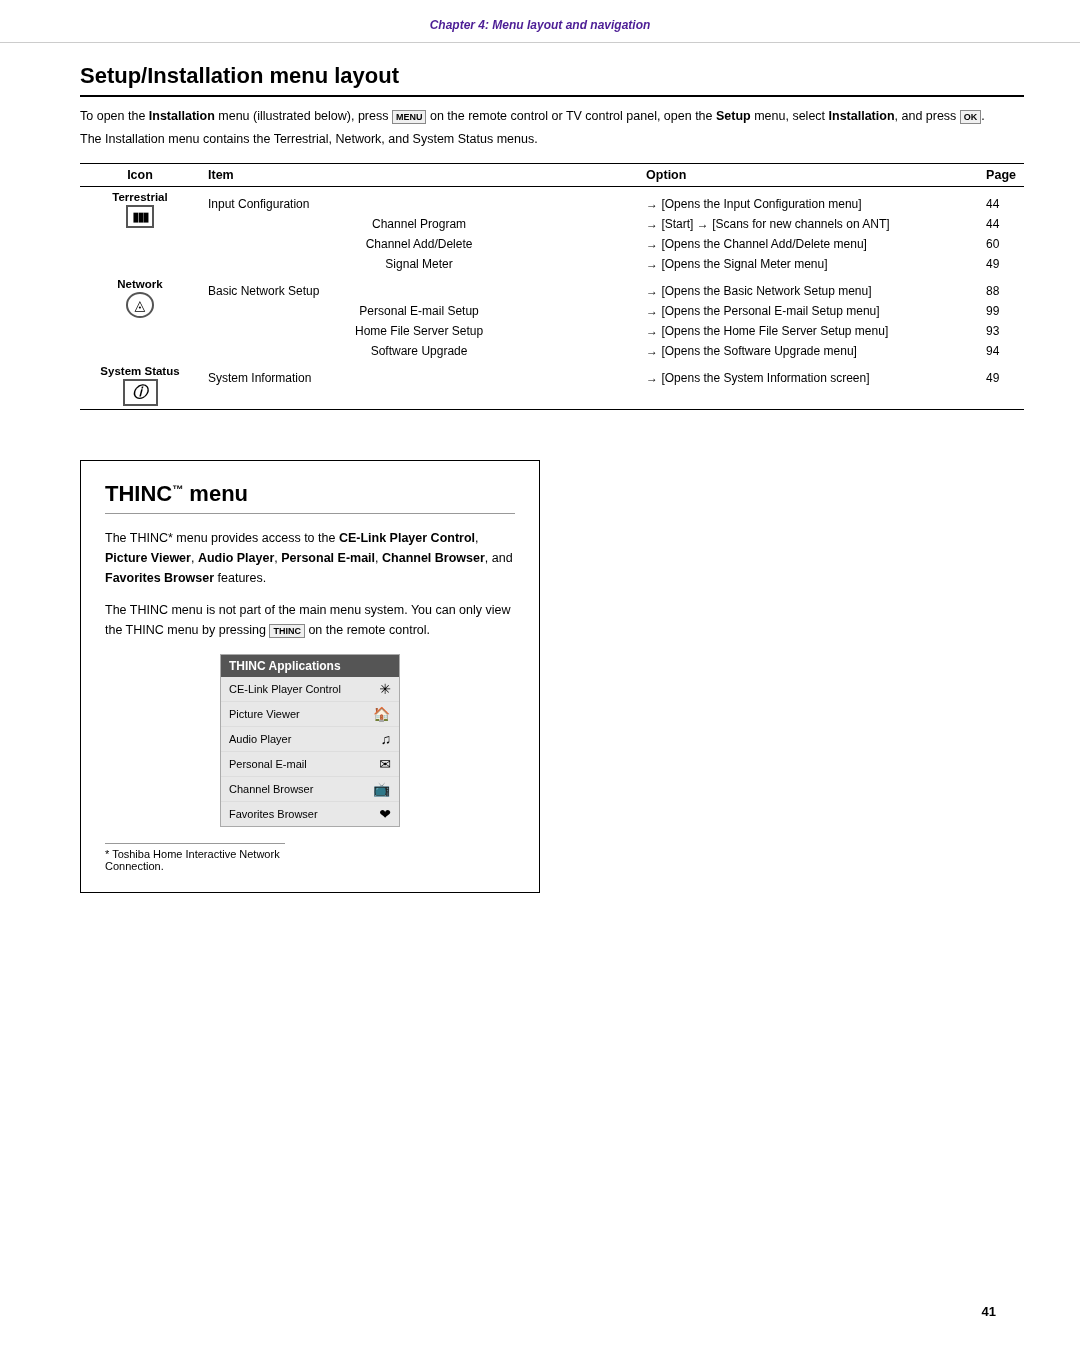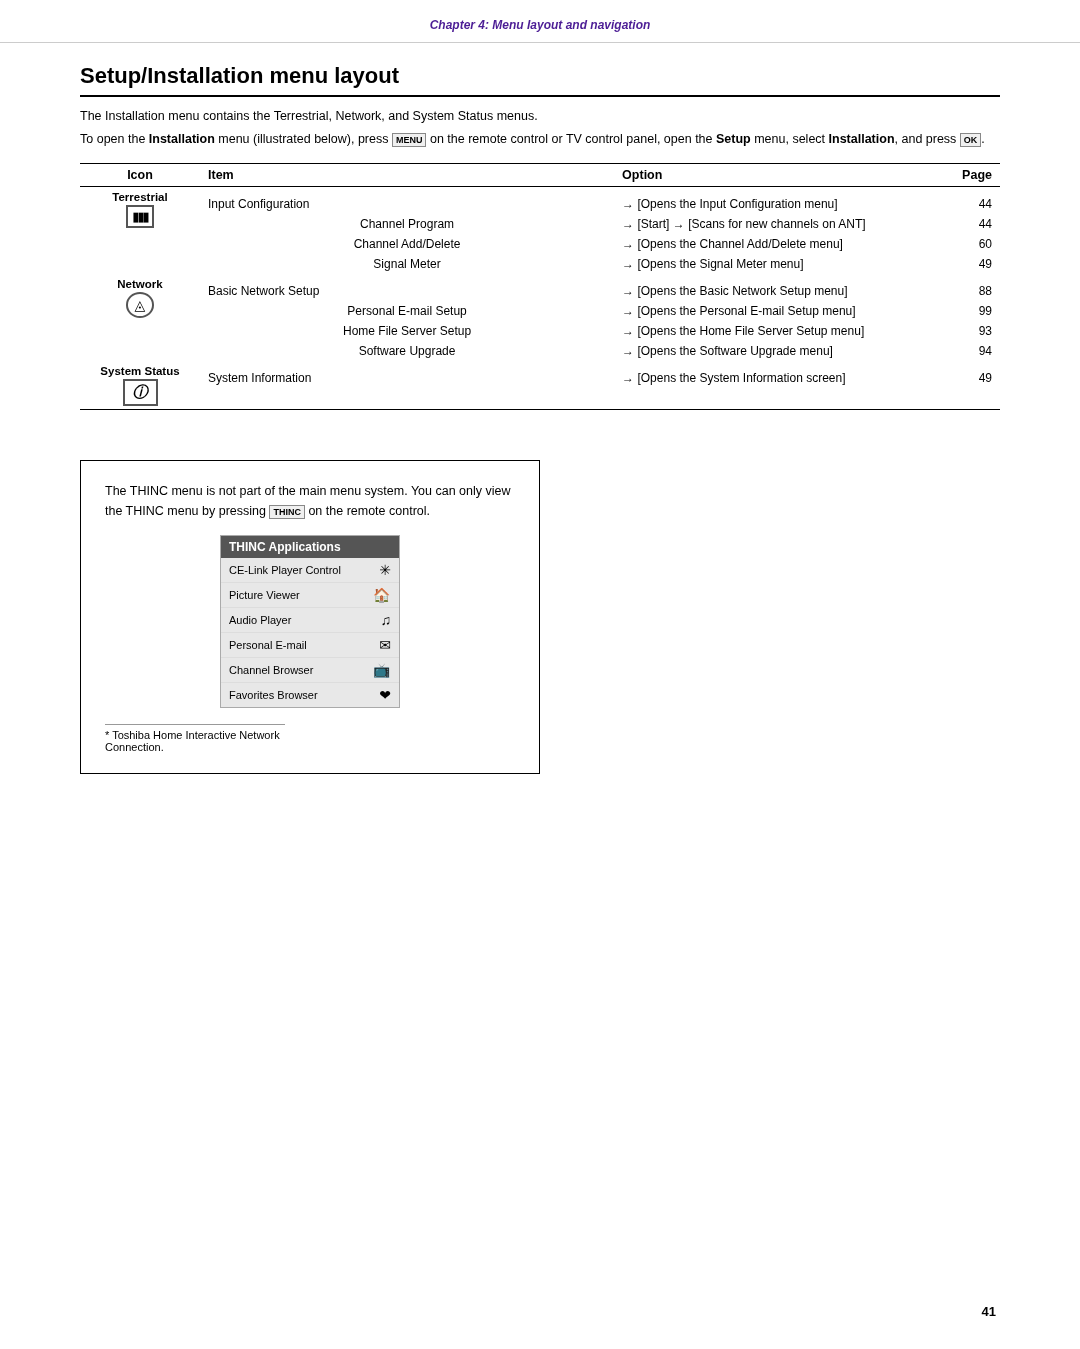--- a/index.html
+++ b/index.html
@@ -25,21 +25,21 @@
       text-align: center;
       padding: 18px 60px 10px 60px;
       font-style: italic;
       font-weight: bold;
       font-size: 12px;
       border-bottom: 1px solid #ccc;
       color: #4c1d95;
     }
 
     .main-content {
-      padding: 20px 80px 40px 80px;
+      padding: 20px 56px 40px 80px;
     }
 
     
     .section-title {
       font-size: 22px;
       font-weight: bold;
       margin-bottom: 10px;
       border-bottom: 2px solid #000;
       padding-bottom: 6px;
     }
@@ -93,21 +93,21 @@
       vertical-align: top;
       font-size: 12px;
     }
 
     .setup-table td:first-child {
       text-align: center;
       margin-top: 10px;
     }
 
     .setup-table td.page-cell {
-      text-align: right;
+      text-align: left;
     }
 
     .setup-table .section-row td {
       padding-top: 10px;
       vertical-align: top;
     }
 
     .setup-table .last-section {
       border-bottom: 1px solid #000;
     }
@@ -251,24 +251,24 @@
 
   <div class="chapter-header">
     <em><strong>Chapter 4: Menu layout and navigation</strong></em>
   </div>
 
   <div class="main-content">
 
     <div class="section">
       <h1 class="section-title">Setup/Installation menu layout</h1>
 
-      <p class="intro-text">The Installation menu contains the Terrestrial, Network, and System Status menus.</p>
       <p class="intro-text">
         To open the <b>Installation</b> menu (illustrated below), press <span class="menu-kbd">MENU</span> on the remote control or TV control panel, open the <b>Setup</b> menu, select <b>Installation</b>, and press <span class="menu-kbd">OK</span>.
       </p>
+      <p class="intro-text">The Installation menu contains the Terrestrial, Network, and System Status menus.</p>
 
       <table class="setup-table">
         <thead>
           <tr>
             <th>Icon</th>
             <th>Item</th>
             <th class="option-col">Option</th>
             <th class="page-col">Page</th>
           </tr>
         </thead>
@@ -334,21 +334,27 @@
             <td class="page-cell" style="border-bottom:1px solid #000;">49</td>
           </tr>
         </tbody>
       </table>
 
       <div style="margin-top:6px; font-size:11px; color:#000; position:relative;">
       </div>
     </div>
 
     <div class="thinc-section" style="margin-top:50px;">
-
+      <div class="thinc-title">
+        <span>THINC<sup>™</sup> menu</span>
+      </div>
+
+      <p class="thinc-desc">
+        The THINC* menu provides access to the <b>CE-Link Player Control</b>, <b>Picture Viewer</b>, <b>Audio Player</b>, <b>Personal E-mail</b>, <b>Channel Browser</b>, and <b>Favorites Browser</b> features.
+      </p>
 
       <p class="thinc-desc">
         The THINC menu is not part of the main menu system. You can only view the THINC menu by pressing <span class="menu-kbd">THINC</span> on the remote control.
       </p>
 
       <div class="thinc-menu-box">
         <div class="thinc-menu-header">THINC Applications</div>
 
         <div class="thinc-menu-row">
           <span class="label">CE-Link Player Control</span>

